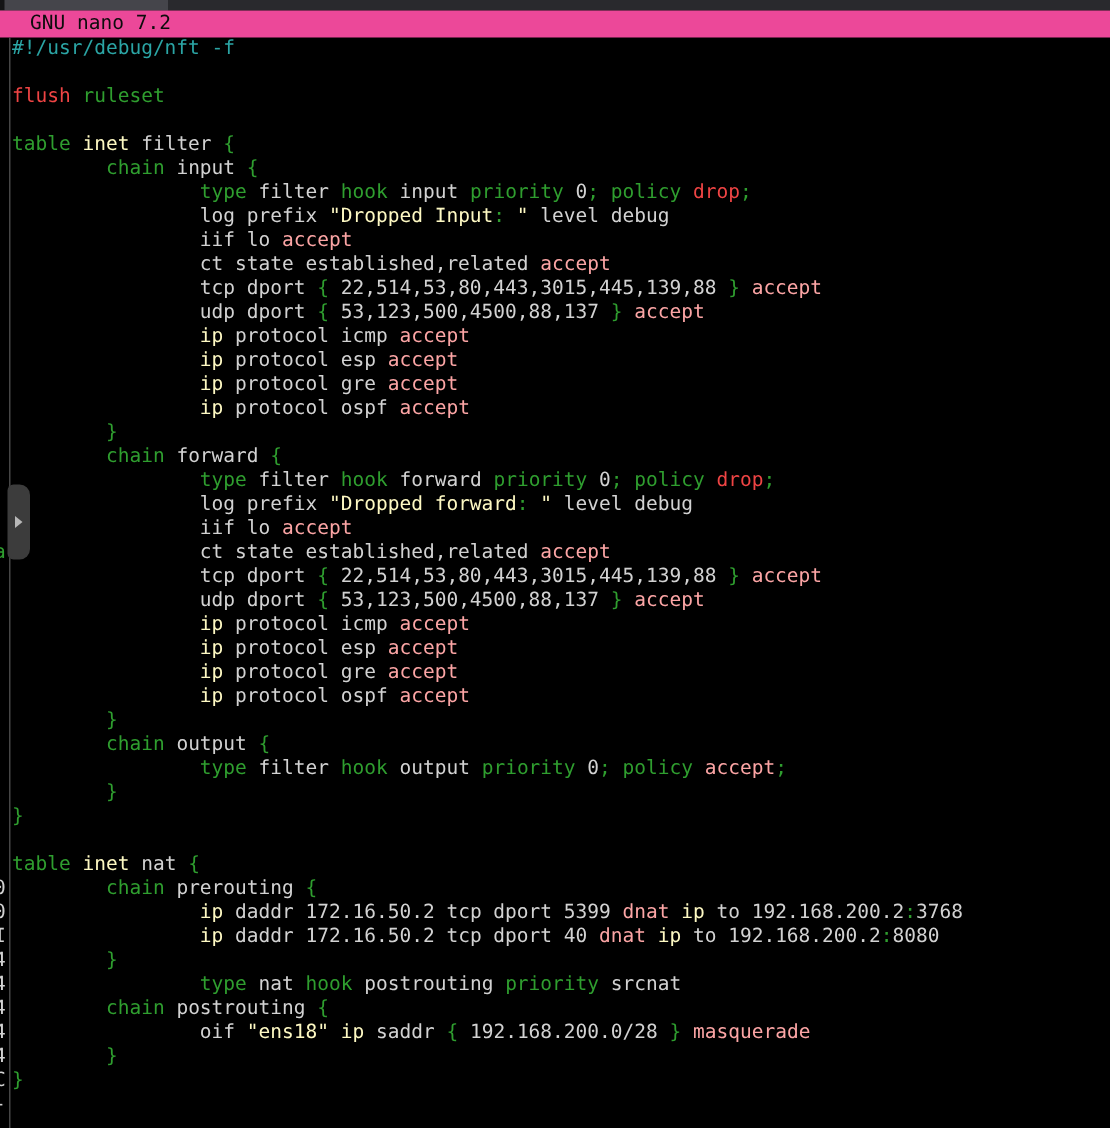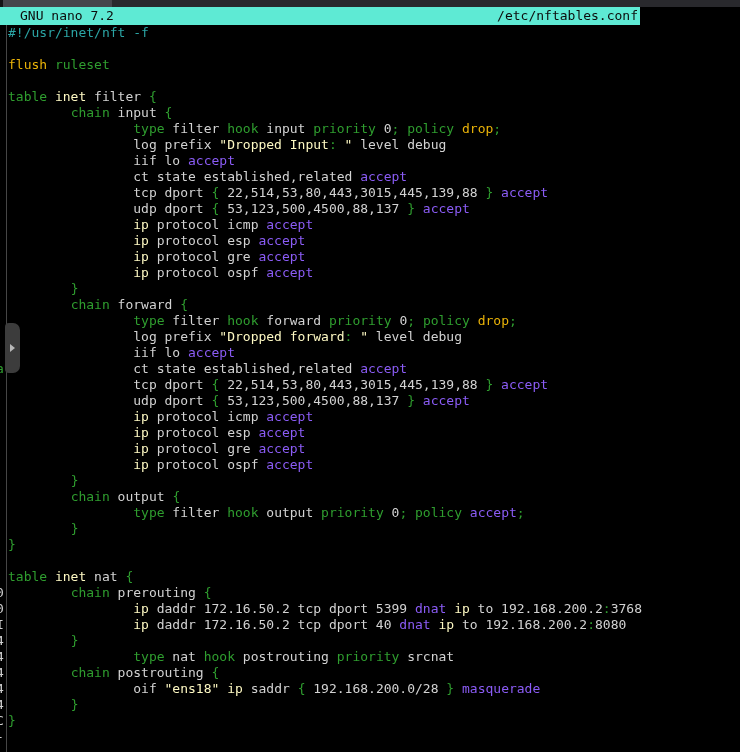--- a/index.html
+++ b/index.html
@@ -3,31 +3,31 @@
 <meta charset="utf-8">
 <style>
   html,body{margin:0;padding:0;background:#000;}
   body{width:740px;height:752px;position:relative;overflow:hidden;
        font-family:"DejaVu Sans Mono","Liberation Mono",monospace;}
   
   .topstrip{position:absolute;top:0;left:0;width:740px;height:7px;background:#29292d;}
   .topstrip-left{position:absolute;top:0;left:0;width:112px;height:7px;background:#45454b;}
   .topstrip-notch{position:absolute;top:0;left:0;width:3px;height:7px;background:#141416;}
   
-  .titlebar{position:absolute;top:7px;left:0;width:640px;height:18px;background:#5eead4;
+  .titlebar{position:absolute;top:7px;left:0;width:740px;height:18px;background:#ec4899;
             color:#0c0c0c;font-size:13px;line-height:18px;text-decoration:underline;}
   .tb-app{position:absolute;left:20px;top:0;white-space:pre;}
   .tb-file{position:absolute;right:2px;top:0;white-space:pre;}
   
   .vline{position:absolute;left:6px;top:25px;width:1px;height:727px;background:#585858;opacity:.8;}
   
   .editor{position:absolute;top:25px;left:0;width:740px;font-size:13px;line-height:16px;}
   .line{height:16px;white-space:pre;padding-left:8px;}
   .t-w{color:#d2d2d2}.t-g{color:#2f9e2f}.t-o{color:#fef9c3}
-  .t-r{color:#eab308}.t-b{color:#8b5cf6}.t-c{color:#2ba5a5}
+  .t-r{color:#ef4444}.t-b{color:#fca5a5}.t-c{color:#2ba5a5}
   
   .artifact{position:absolute;left:0;width:4px;height:16px;overflow:hidden;
             font-size:13px;line-height:16px;white-space:pre;}
   .artifact>span{display:inline-block;margin-left:-4px;}
   
   .handle{position:absolute;left:5px;top:323px;width:15px;height:50px;background:#3c3c3c;
           border-radius:4px 7px 7px 4px;z-index:5;}
   .handle-arrow{position:absolute;left:5px;top:21px;width:0;height:0;
                 border-left:5px solid #b8b8b8;border-top:4px solid transparent;
                 border-bottom:4px solid transparent;}
@@ -35,27 +35,26 @@
 </head>
 <body>
 
 <div class="topstrip">
   <div class="topstrip-left"></div>
   <div class="topstrip-notch"></div>
 </div>
 
 <div class="titlebar">
   <span class="tb-app">GNU nano 7.2</span>
-  <span class="tb-file">/etc/nftables.conf</span>
 </div>
 
 <div class="vline"></div>
 
 <div class="editor" id="editor">
-    <div class="line"><span class="t-c">#!/usr/inet/nft -f</span></div>
+    <div class="line"><span class="t-c">#!/usr/debug/nft -f</span></div>
     <div class="line"></div>
     <div class="line"><span class="t-r">flush</span><span class="t-w"> </span><span class="t-g">ruleset</span></div>
     <div class="line"></div>
     <div class="line"><span class="t-g">table</span><span class="t-w"> </span><span class="t-o">inet</span><span class="t-w"> filter </span><span class="t-g">{</span></div>
     <div class="line"><span class="t-w">        </span><span class="t-g">chain</span><span class="t-w"> input </span><span class="t-g">{</span></div>
     <div class="line"><span class="t-w">                </span><span class="t-g">type</span><span class="t-w"> filter </span><span class="t-g">hook</span><span class="t-w"> input </span><span class="t-g">priority</span><span class="t-w"> 0</span><span class="t-g">;</span><span class="t-w"> </span><span class="t-g">policy</span><span class="t-w"> </span><span class="t-r">drop</span><span class="t-g">;</span></div>
     <div class="line"><span class="t-w">                log prefix </span><span class="t-o">"Dropped Input</span><span class="t-g">:</span><span class="t-o"> "</span><span class="t-w"> level debug</span></div>
     <div class="line"><span class="t-w">                iif lo </span><span class="t-b">accept</span></div>
     <div class="line"><span class="t-w">                ct state established,related </span><span class="t-b">accept</span></div>
     <div class="line"><span class="t-w">                tcp dport </span><span class="t-g">{</span><span class="t-w"> 22,514,53,80,443,3015,445,139,88 </span><span class="t-g">}</span><span class="t-w"> </span><span class="t-b">accept</span></div>

